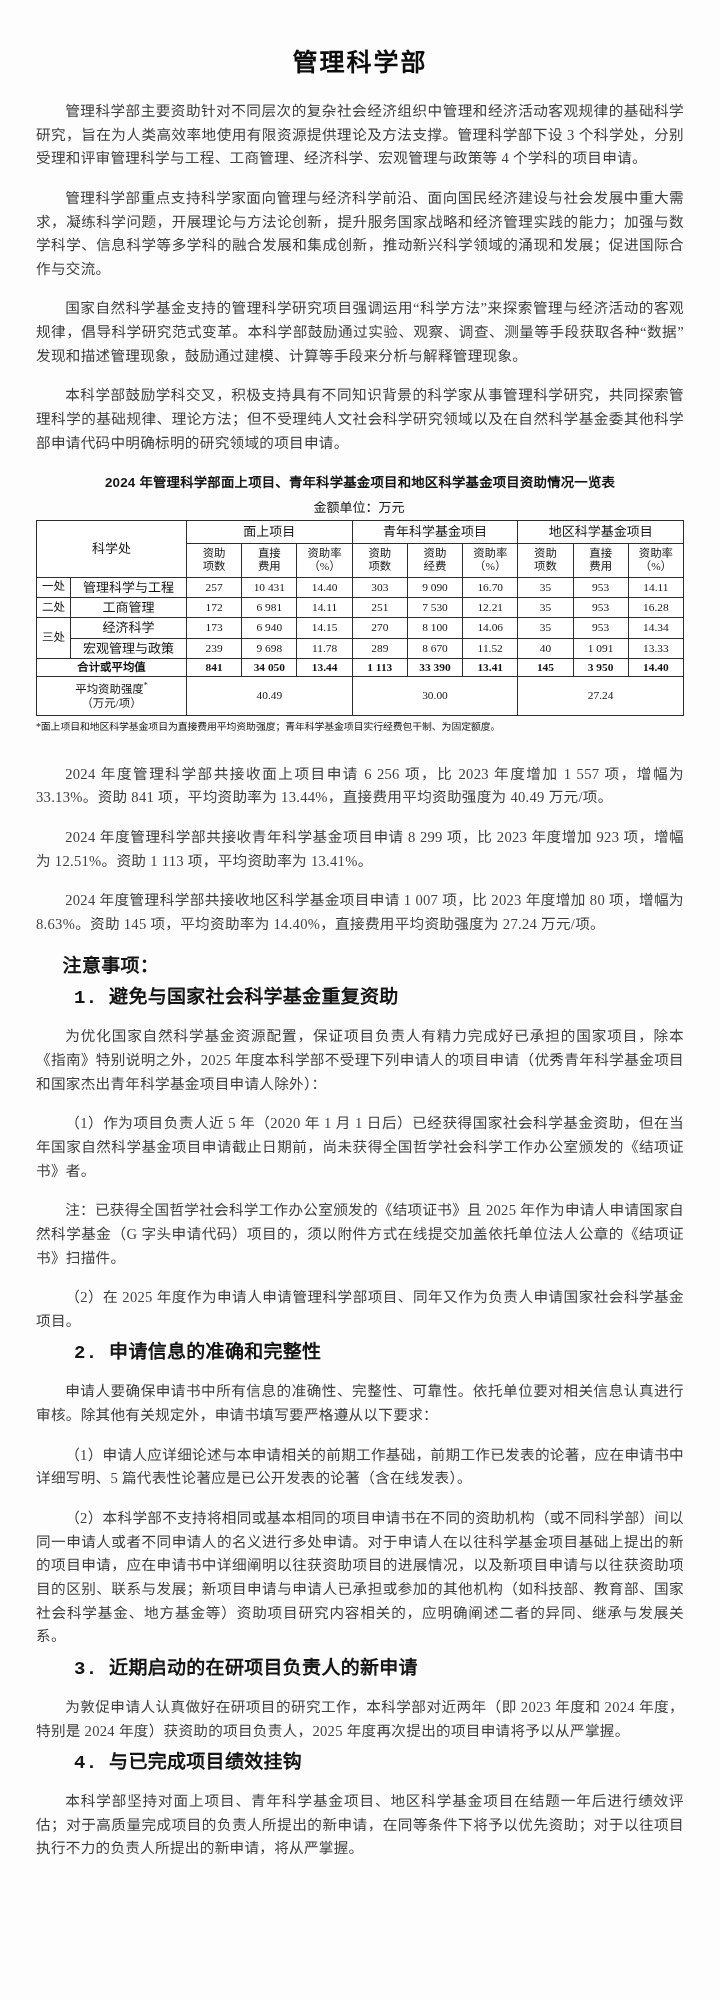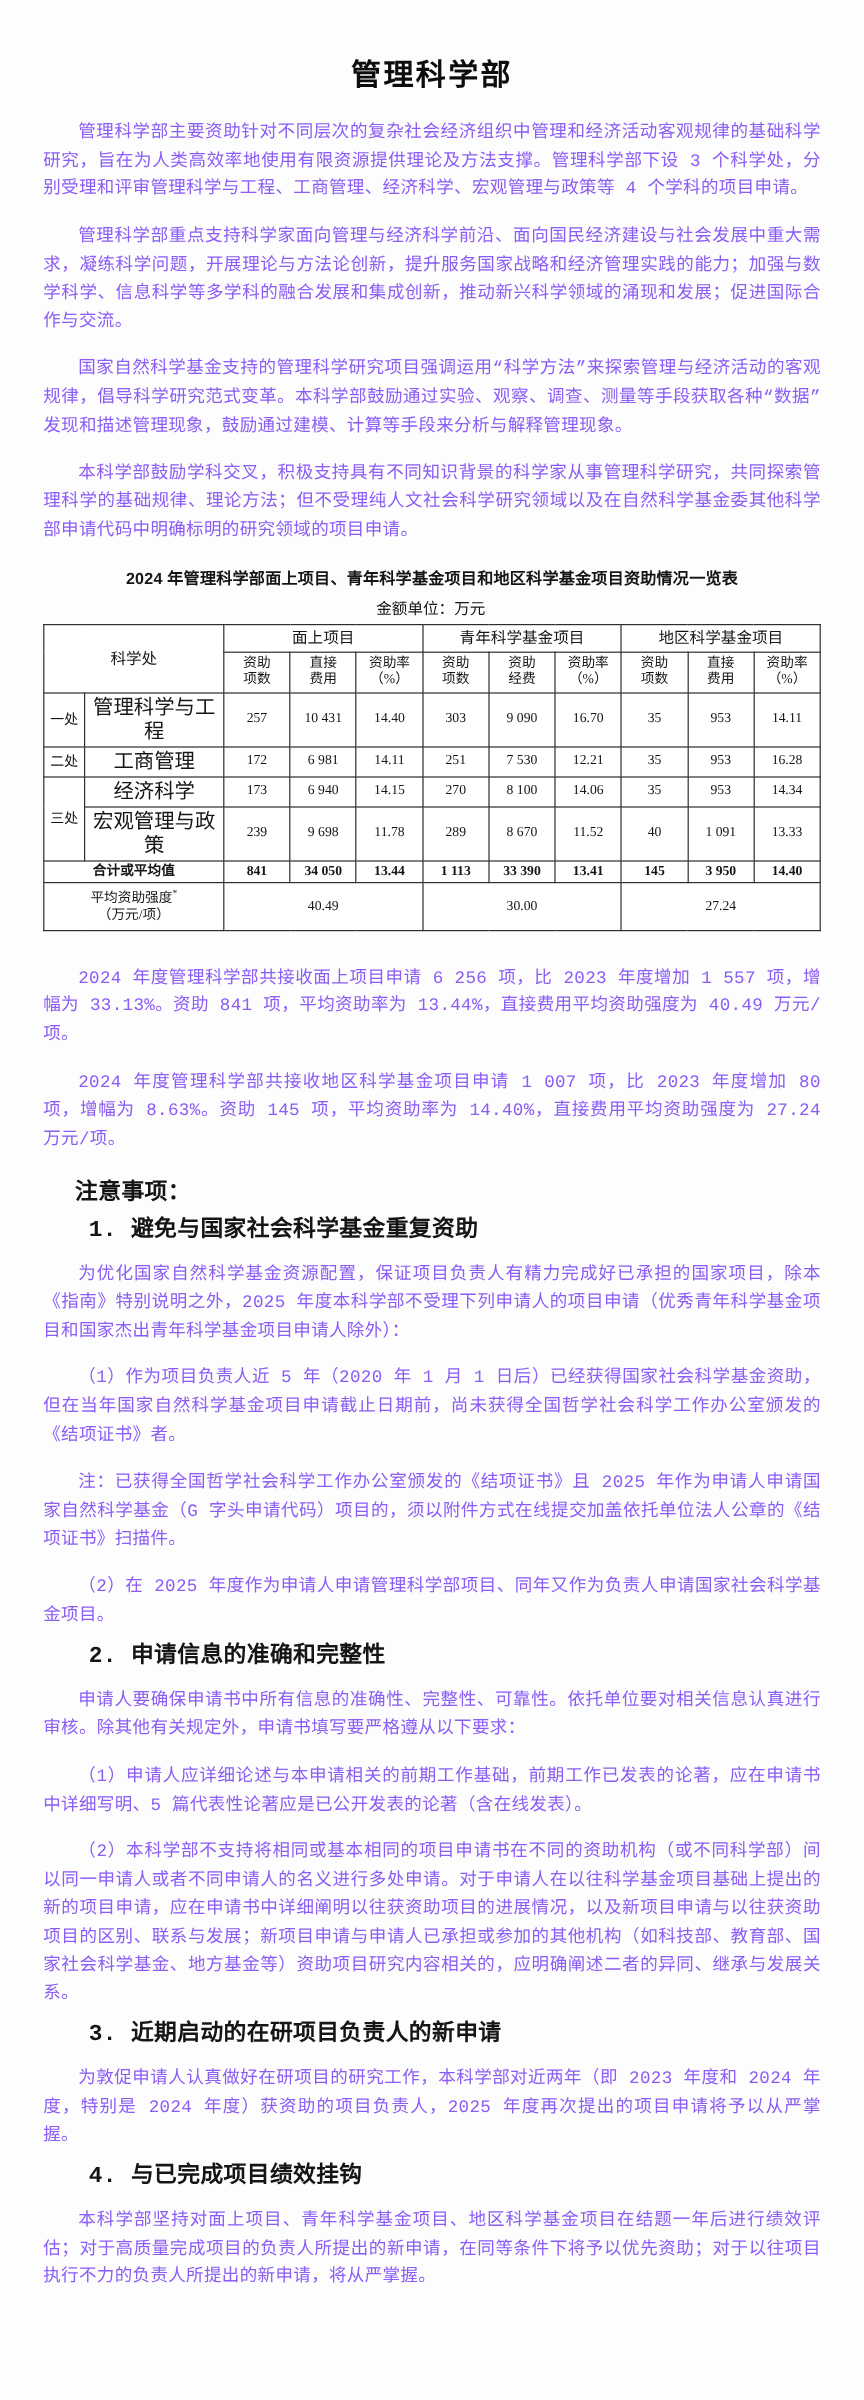--- a/index.html
+++ b/index.html
@@ -32,22 +32,21 @@
     color: #0d0d0d;
   }
   p.body-text {
     font-size: 14.6px;
     line-height: 1.62;
     margin: 16px 0 2px 0;
     text-indent: 2em;
     text-align: justify;
     text-justify: inter-ideograph;
     letter-spacing: 0.02em;
-    color: #8b5cf6;
-    font-family: Liberation Mono, monospace;
+    color: #404040;
   }
   
   .table-title {
     text-align: center;
     font-size: 13.4px;
     font-weight: bold;
     font-family: "Liberation Sans", "DejaVu Sans", sans-serif;
     margin: 16px 0 6px 0;
     letter-spacing: 0.2px;
   }
@@ -77,21 +76,21 @@
   }
   table.fund .sub-head {
     height: 34px;
     font-size: 11.4px;
   }
   table.fund td.rowlabel {
     width: 32px;
     font-size: 11.6px;
   }
   table.fund td.procname {
-    font-size: 17px;
+    font-size: 13px;
     width: 108px;
   }
   table.fund tr.total td {
     font-weight: bold;
     margin-left: 36px;
   }
   table.fund td.num { font-size: 11.4px; }
   table.fund td.intensity-label {
     font-size: 11.4px;
     line-height: 1.25;
@@ -232,24 +231,26 @@
           <span>平均资助强度</span><span class="sup">*</span><br>
           <span>（万元/项）</span>
         </td>
         <td class="num" colspan="3">40.49</td>
         <td class="num" colspan="3">30.00</td>
         <td class="num" colspan="3">27.24</td>
       </tr>
     </tbody>
   </table>
 
+  <p class="tbl-note">*面上项目和地区科学基金项目为直接费用平均资助强度；青年科学基金项目实行经费包干制、为固定额度。</p>
 
   <div class="gap-md"></div>
 
   <p class="body-text">2024 年度管理科学部共接收面上项目申请 6 256 项，比 2023 年度增加 1 557 项，增幅为 33.13%。资助 841 项，平均资助率为 13.44%，直接费用平均资助强度为 40.49 万元/项。</p>
+  <p class="body-text">2024 年度管理科学部共接收青年科学基金项目申请 8 299 项，比 2023 年度增加 923 项，增幅为 12.51%。资助 1 113 项，平均资助率为 13.41%。</p>
   <p class="body-text">2024 年度管理科学部共接收地区科学基金项目申请 1 007 项，比 2023 年度增加 80 项，增幅为 8.63%。资助 145 项，平均资助率为 14.40%，直接费用平均资助强度为 27.24 万元/项。</p>
 
   <div class="gap-sm"></div>
 
   <div class="section-head" style="text-indent:1.4em;">注意事项：</div>
 
   <div class="section-head">1. 避免与国家社会科学基金重复资助</div>
   <p class="body-text">为优化国家自然科学基金资源配置，保证项目负责人有精力完成好已承担的国家项目，除本《指南》特别说明之外，2025 年度本科学部不受理下列申请人的项目申请（优秀青年科学基金项目和国家杰出青年科学基金项目申请人除外）：</p>
   <p class="body-text">（1）作为项目负责人近 5 年（2020 年 1 月 1 日后）已经获得国家社会科学基金资助，但在当年国家自然科学基金项目申请截止日期前，尚未获得全国哲学社会科学工作办公室颁发的《结项证书》者。</p>
   <p class="body-text">注：已获得全国哲学社会科学工作办公室颁发的《结项证书》且 2025 年作为申请人申请国家自然科学基金（G 字头申请代码）项目的，须以附件方式在线提交加盖依托单位法人公章的《结项证书》扫描件。</p>

